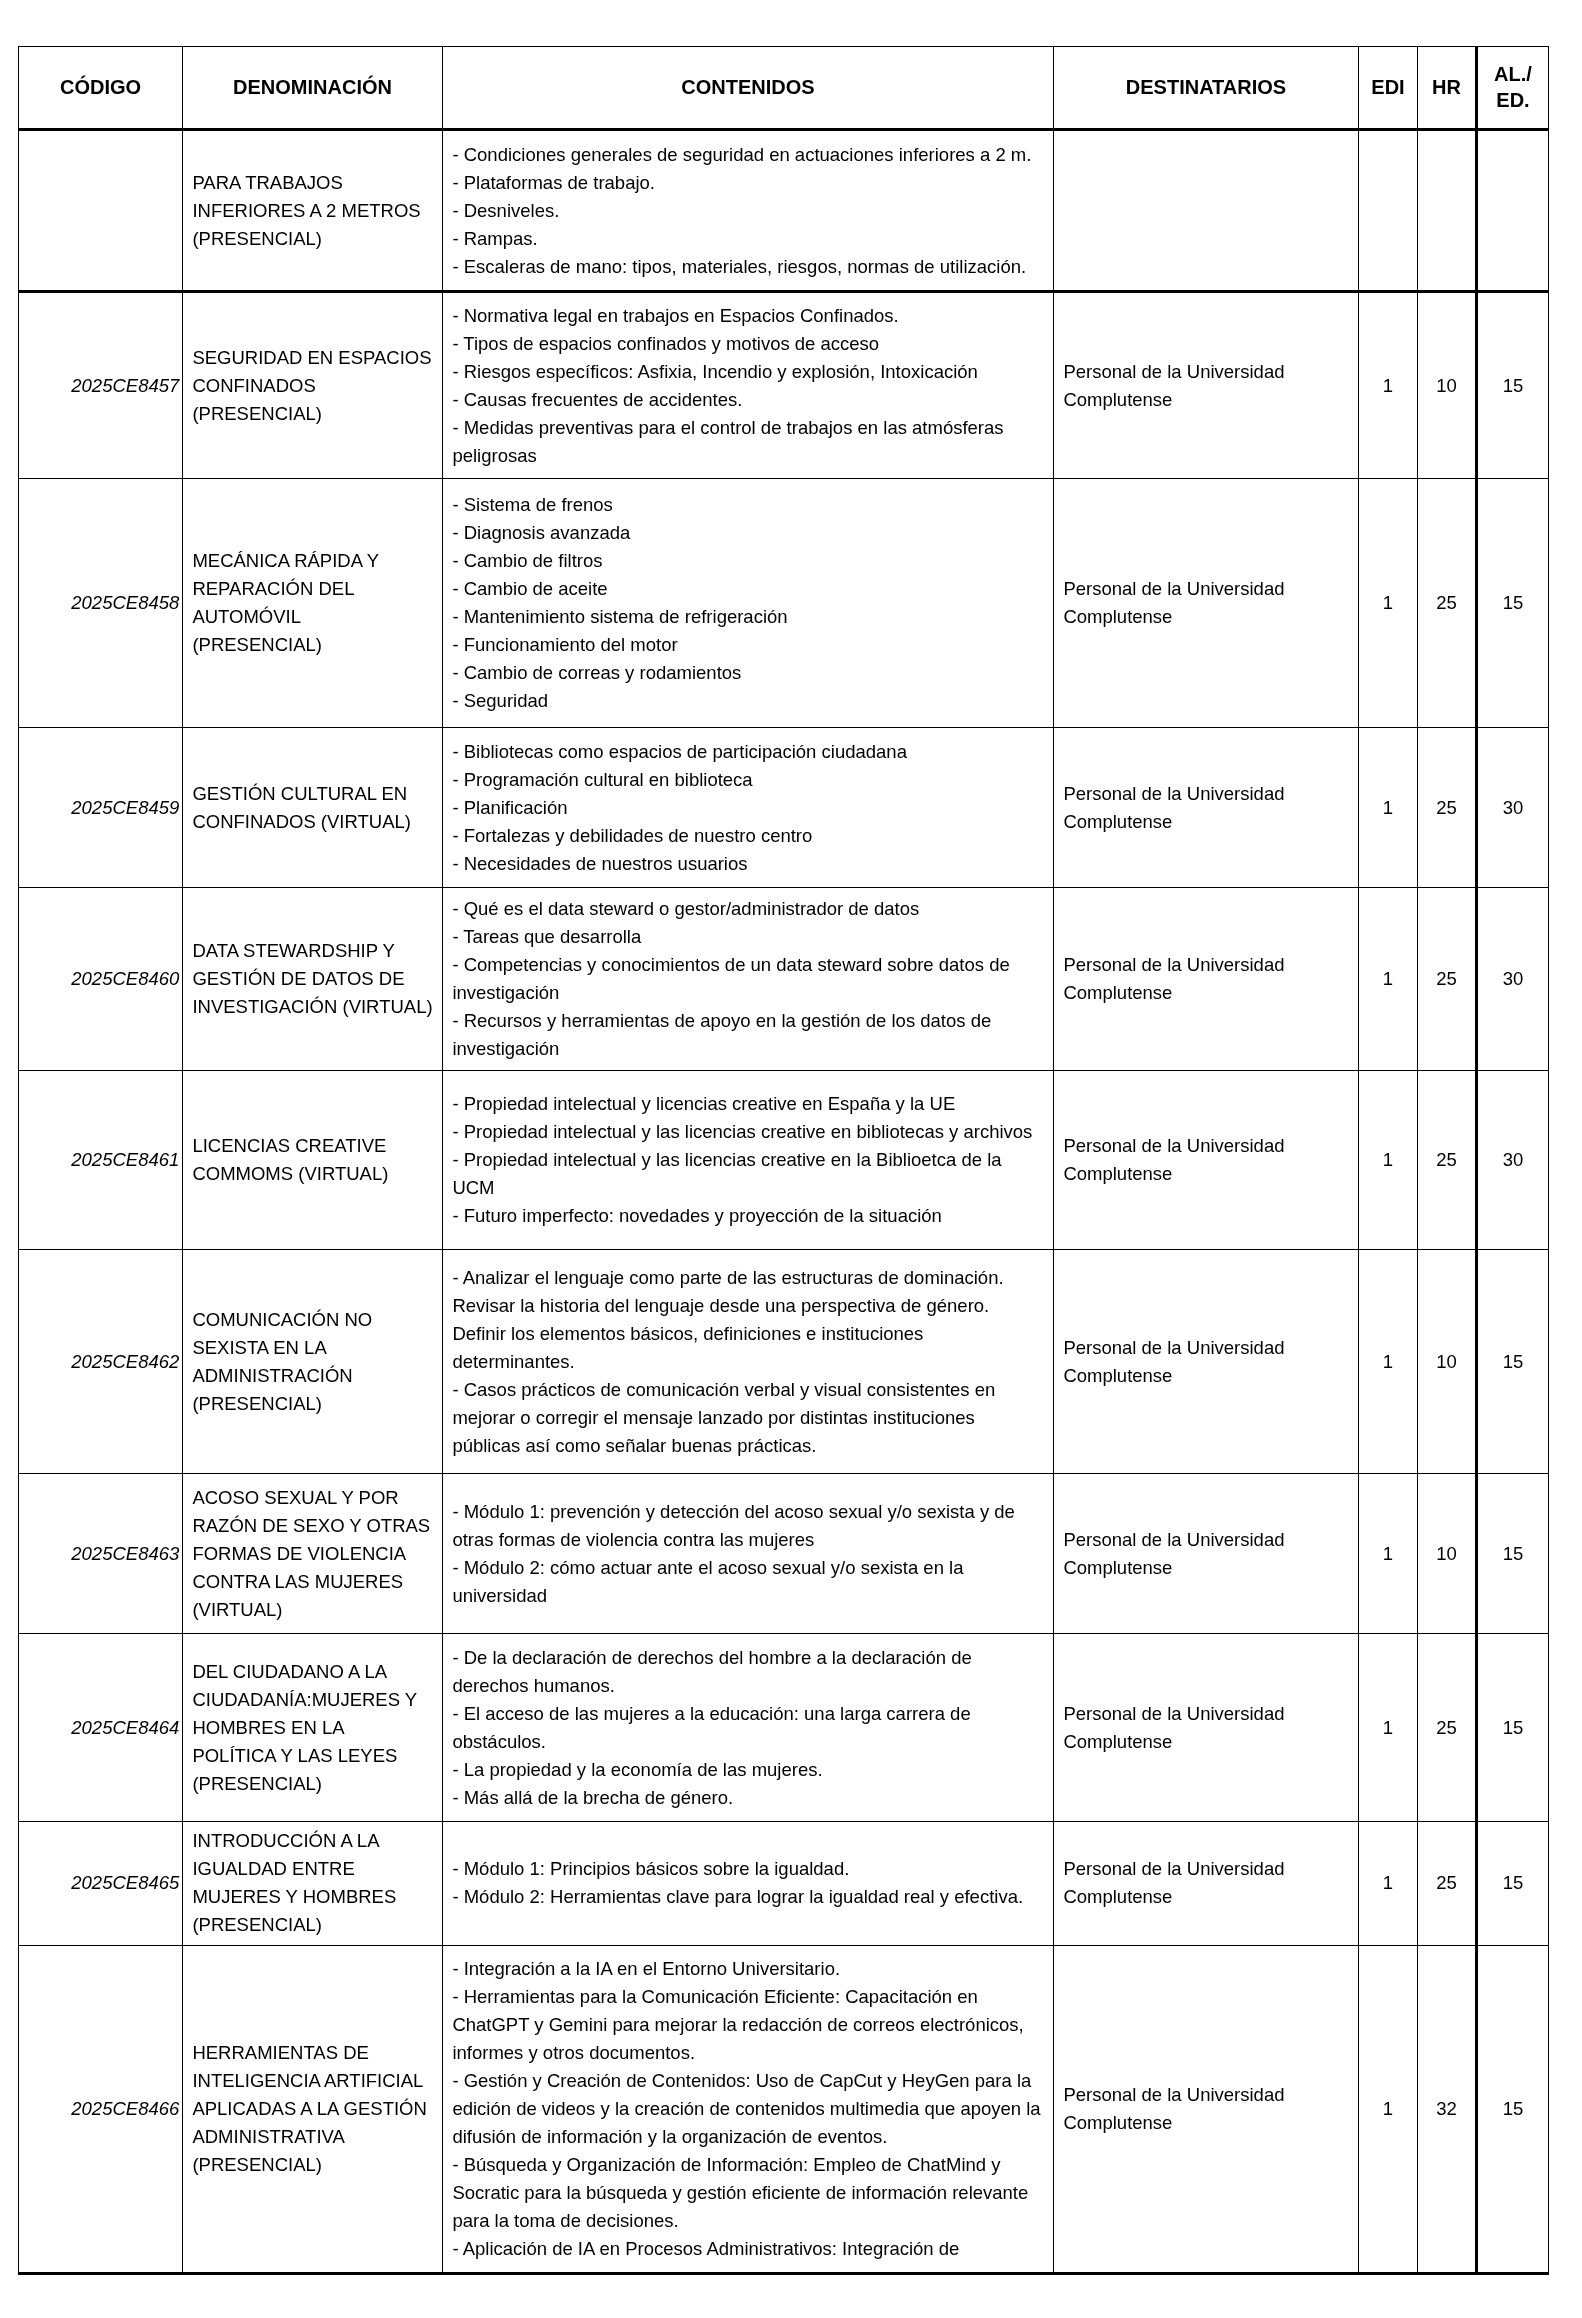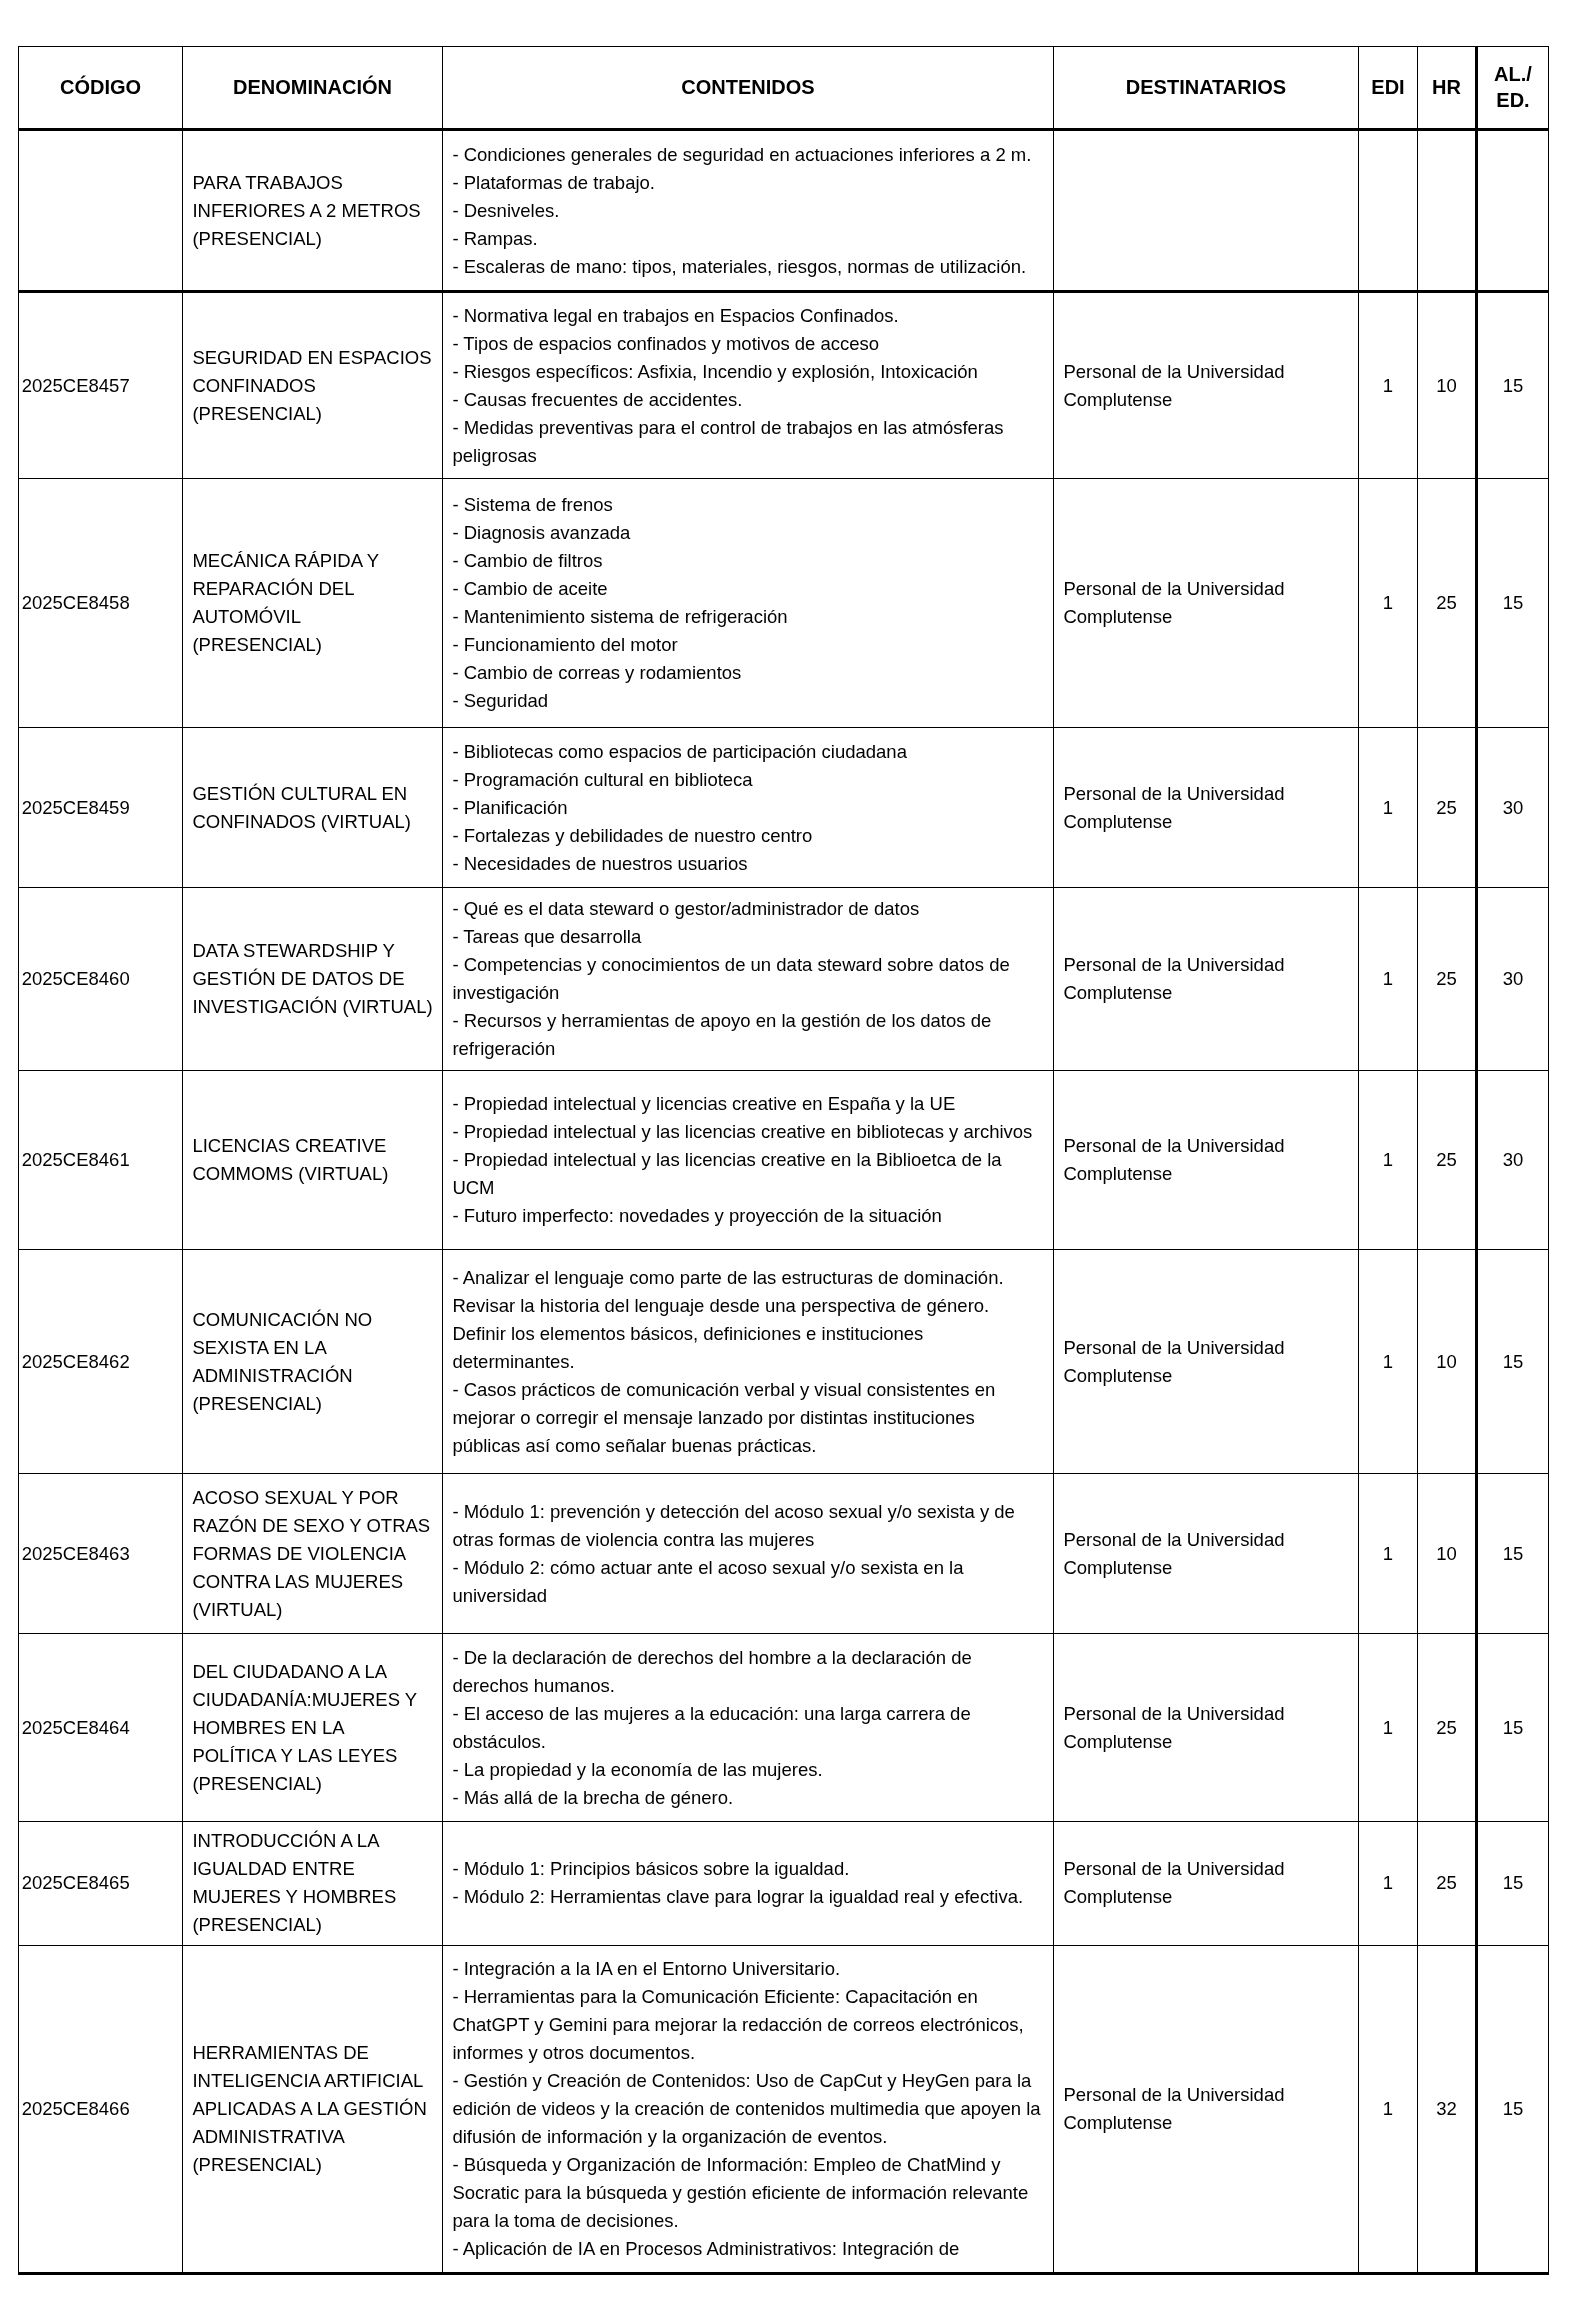--- a/index.html
+++ b/index.html
@@ -45,21 +45,21 @@
     vertical-align: middle;
     padding: 0 5.4px;
     border-bottom: 3.4px solid #000000;
   }
   td {
     font-size: 18.5px;
     line-height: 28px;
     vertical-align: middle;
     padding: 5.4px 9.4px;
   }
-  td.c-codigo { text-align: left; padding: 5.4px 2.7px; }
+  td.c-codigo { text-align: right; padding: 5.4px 2.7px; font-style: italic; }
   td.c-denominacion,
   td.c-contenidos,
   td.c-destinatarios { text-align: left; }
   td.c-edi, td.c-hr, td.c-aled { text-align: center; padding: 5.4px 2.7px; }
 
   
   th.h-aled, td.c-aled { border-left: 3.4px solid #000000; }
 
   
   tbody tr:nth-child(1) td { border-bottom: 3.4px solid #000000; }
@@ -168,21 +168,21 @@
     <td class="c-hr">25</td>
     <td class="c-aled">30</td>
   </tr>
       <tr>
     <td class="c-codigo">2025CE8460</td>
     <td class="c-denominacion">DATA STEWARDSHIP Y GESTIÓN DE DATOS DE INVESTIGACIÓN (VIRTUAL)</td>
     <td class="c-contenidos">
           <div class="content-line">- Qué es el data steward o gestor/administrador de datos</div>
           <div class="content-line">- Tareas que desarrolla</div>
           <div class="content-line">- Competencias y conocimientos de un data steward sobre datos de investigación</div>
-          <div class="content-line">- Recursos y herramientas de apoyo en la gestión de los datos de refrigeración</div>
+          <div class="content-line">- Recursos y herramientas de apoyo en la gestión de los datos de investigación</div>
         </td>
     <td class="c-destinatarios">Personal de la Universidad Complutense</td>
     <td class="c-edi">1</td>
     <td class="c-hr">25</td>
     <td class="c-aled">30</td>
   </tr>
       <tr>
     <td class="c-codigo">2025CE8461</td>
     <td class="c-denominacion">LICENCIAS CREATIVE COMMOMS (VIRTUAL)</td>
     <td class="c-contenidos">

